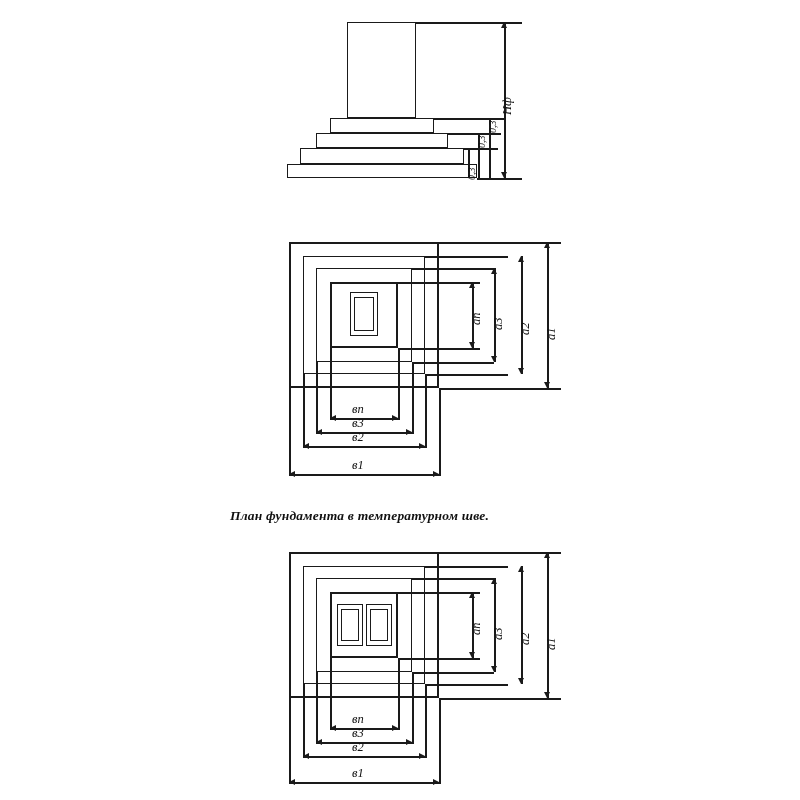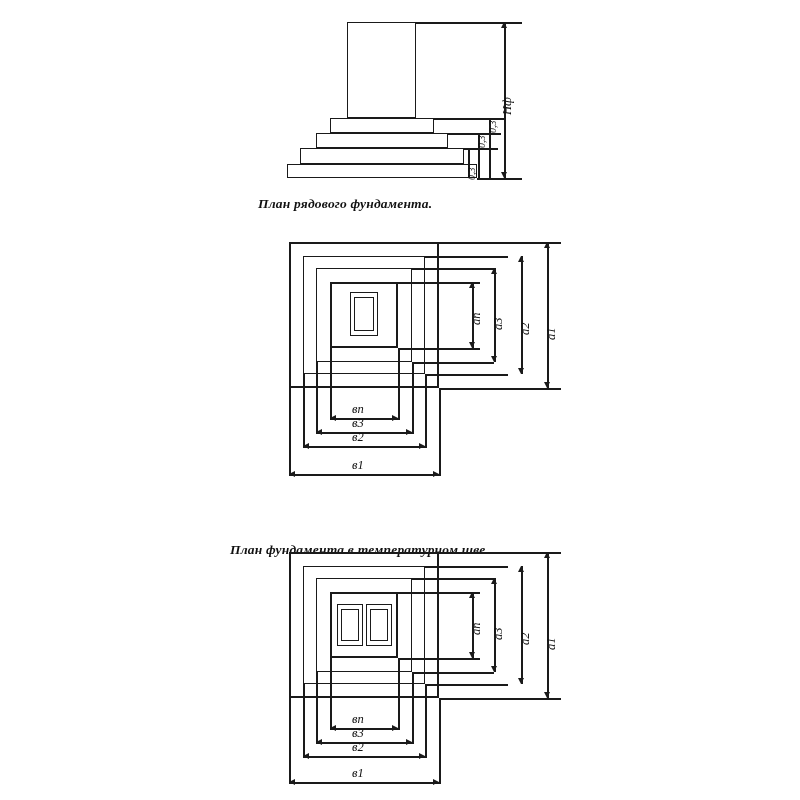--- a/index.html
+++ b/index.html
@@ -127,21 +127,20 @@
     <div class="ln v" style="left:489px; top:118px; height:60px;"></div>
     <div class="lbl-v-small" style="left:487px; top:133px;">0,3</div>
 
     <div class="ln v" style="left:478px; top:133px; height:45px;"></div>
     <div class="lbl-v-small" style="left:476px; top:148px;">0,3</div>
 
     <div class="ln v" style="left:468px; top:148px; height:30px;"></div>
     <div class="lbl-v-small" style="left:466px; top:180px;">0,3</div>
   </div>
 
-  <div class="cap" style="left:258px; top:196px;">План рядового фундамента.</div>
 
   <div>
 
     <div class="rect-thick" style="left:289px; top:242px; width:150px; height:146px;"></div>
     <div class="rect" style="left:303px; top:256px; width:122px; height:118px;"></div>
     <div class="rect" style="left:316px; top:268px; width:96px; height:94px;"></div>
     <div class="rect-thick" style="left:330px; top:282px; width:68px; height:66px;"></div>
 
     <div class="rect" style="left:350px; top:292px; width:28px; height:44px;"></div>
     <div class="rect" style="left:354px; top:297px; width:20px; height:34px;"></div>
@@ -198,21 +197,21 @@
     <div class="arrowL" style="left:303px; top:443px;"></div>
     <div class="arrowR" style="left:419px; top:443px;"></div>
     <div class="lbl" style="left:352px; top:430px;">в2</div>
 
     <div class="ln h" style="left:289px; top:474px; width:150px;"></div>
     <div class="arrowL" style="left:289px; top:471px;"></div>
     <div class="arrowR" style="left:433px; top:471px;"></div>
     <div class="lbl" style="left:352px; top:458px;">в1</div>
   </div>
 
-  <div class="cap" style="left:230px; top:508px;margin-top:34px;">План фундамента в температурном шве.</div>
+  <div class="cap" style="left:230px; top:508px;">План фундамента в температурном шве.</div>
 
   <div>
     <div class="rect-thick" style="left:289px; top:552px; width:150px; height:146px;"></div>
     <div class="rect" style="left:303px; top:566px; width:122px; height:118px;"></div>
     <div class="rect" style="left:316px; top:578px; width:96px; height:94px;"></div>
     <div class="rect-thick" style="left:330px; top:592px; width:68px; height:66px;"></div>
 
     <div class="rect" style="left:337px; top:604px; width:26px; height:42px;"></div>
     <div class="rect" style="left:341px; top:609px; width:18px; height:32px;"></div>
     <div class="rect" style="left:366px; top:604px; width:26px; height:42px;"></div>

